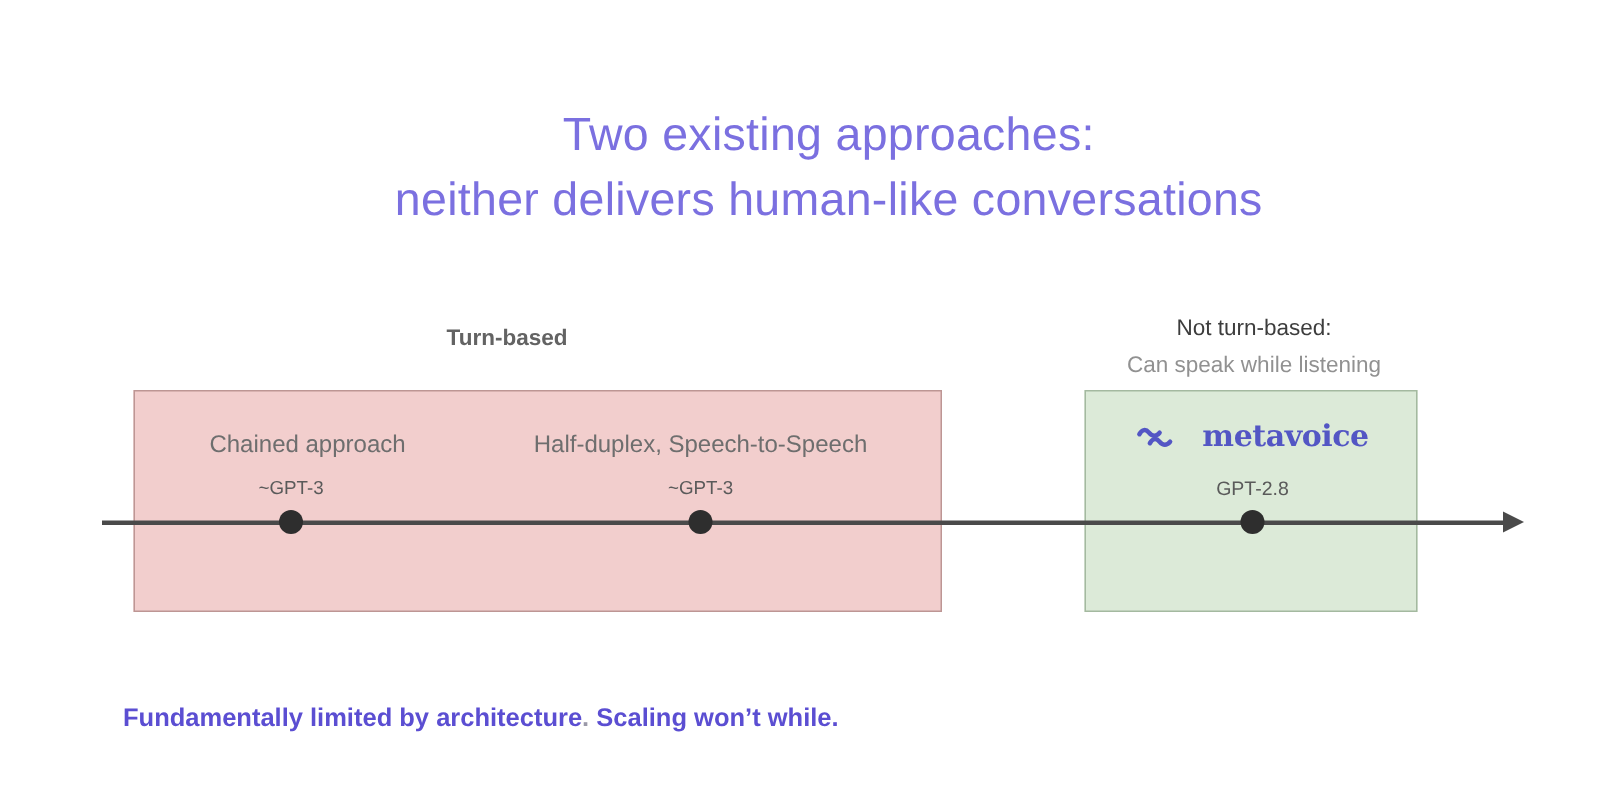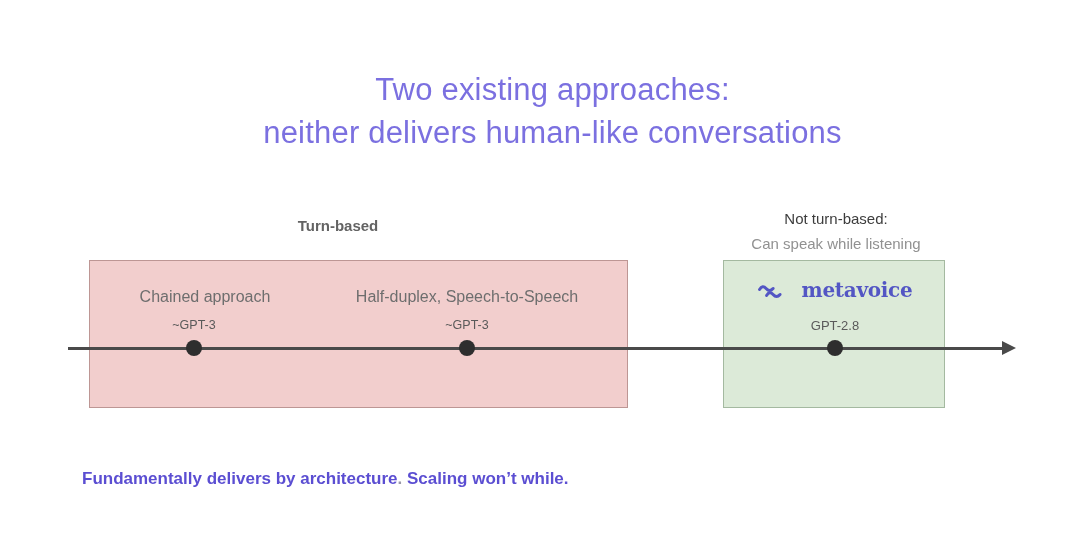--- a/index.html
+++ b/index.html
@@ -200,16 +200,16 @@
   </div>
   <div class="point-model point-model-3">GPT-2.8</div>
 
   <div class="axis-line"></div>
   <div class="axis-arrowhead"></div>
   <div class="dot dot-1"></div>
   <div class="dot dot-2"></div>
   <div class="dot dot-3"></div>
 
   <div class="footer">
-    <span class="footer-claim">Fundamentally delivers by architecture</span><span class="footer-separator">. </span><span class="footer-conclusion">Scaling won’t while.</span>
+    <span class="footer-claim">Fundamentally limited by architecture</span><span class="footer-separator">. </span><span class="footer-conclusion">Scaling won’t while.</span>
   </div>
 
 </div>
 
 </body></html>

